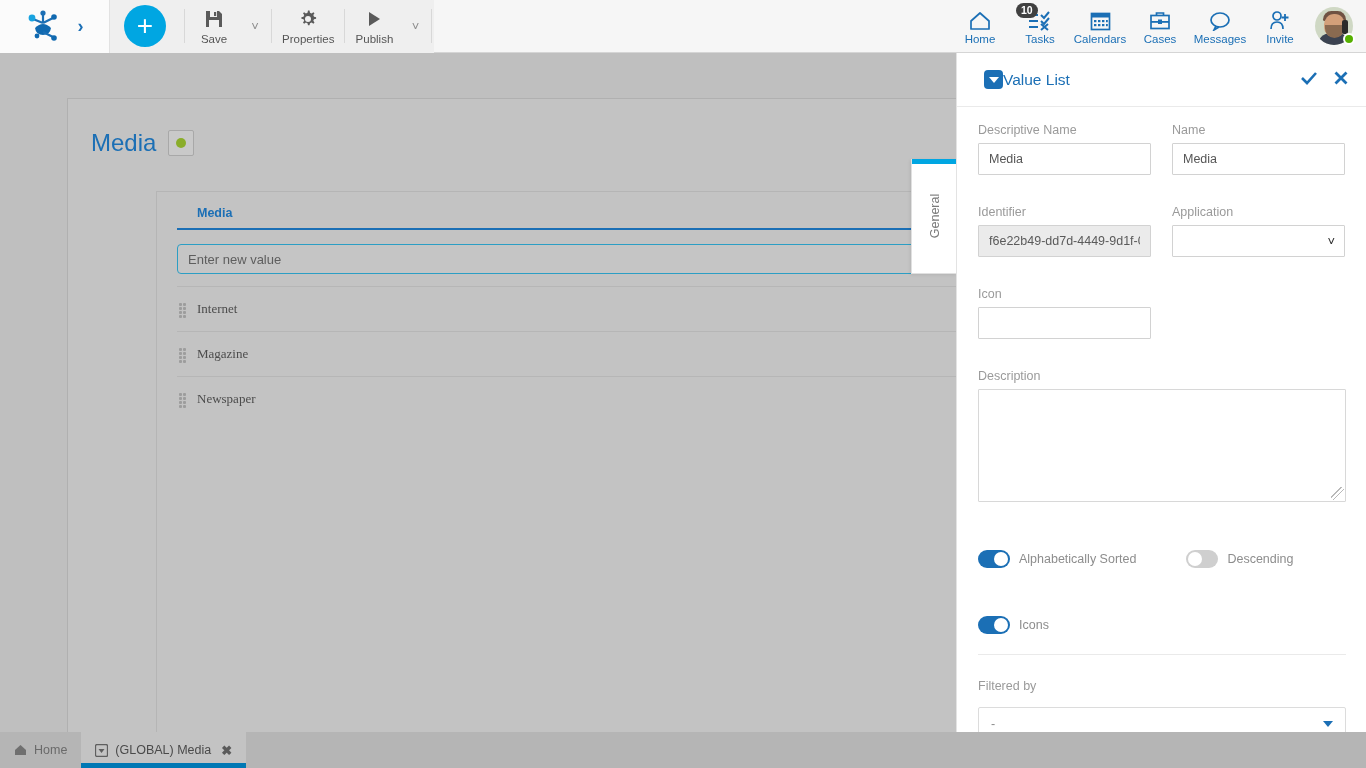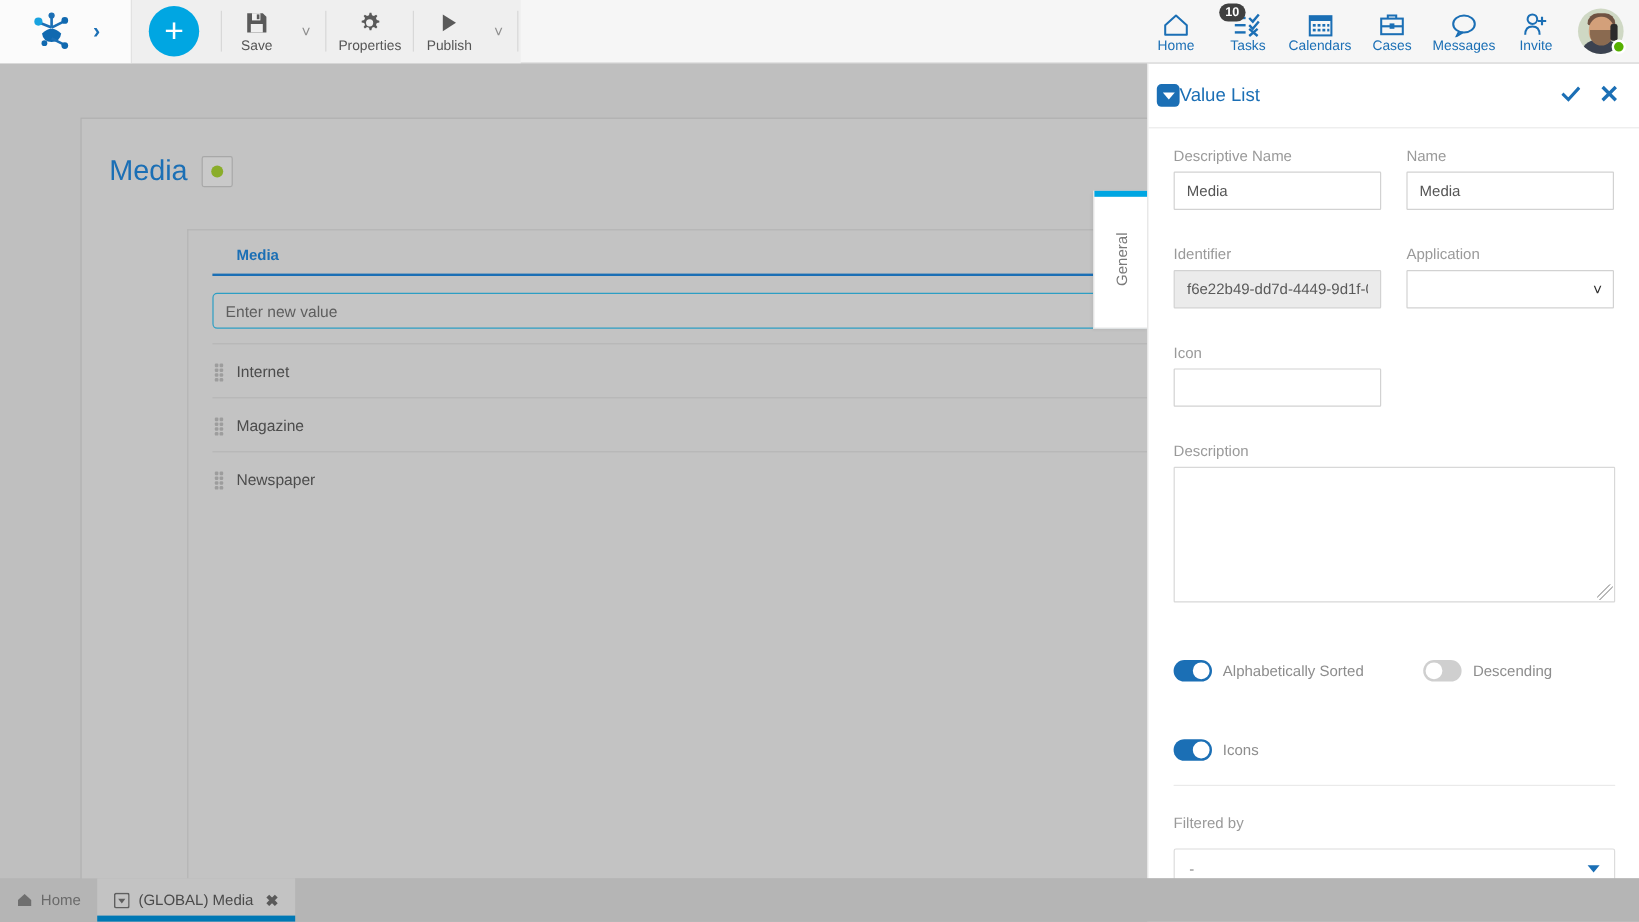--- a/index.html
+++ b/index.html
@@ -123,21 +123,21 @@
     display: flex; align-items: center; gap: 9px;
     height: 45px; border-top: 1px solid #b6b6b6;
     padding-left: 2px; cursor: pointer;
   }
   .drag-handle {
     width: 9px; height: 13px; display: grid;
     grid-template-columns: 3px 3px; grid-template-rows: 3px 3px 3px 3px;
     gap: 1px; flex: 0 0 9px;
   }
   .drag-handle i { background: #9d9d9d; border-radius: 1px; display: block; }
-  .value-label { font-size: 13px; color: #4c4c4c; }
+  .value-label { font-size: 13px; color: #4c4c4c; font-family: Liberation Serif, serif; }
 
   
   #general-tab {
     position: absolute; left: 911px; top: 106px; width: 46px; height: 115px;
     background: #ffffff; border: 1px solid #e0e0e0; border-top: none;
     border-right: none;
     box-shadow: -1px 1px 3px rgba(0,0,0,0.08);
   }
   #general-tab-bar { position: absolute; left: 0; top: 0; width: 46px; height: 5px; background: #00a6e2; }
   #general-tab-label {
@@ -147,21 +147,21 @@
   }
 
   
   #panel {
     position: absolute; left: 956px; top: 53px; width: 410px; height: 715px;
     background: #ffffff; border-left: 1px solid #e3e3e3;
     overflow: hidden;
   }
   #panel-header {
     height: 54px; display: flex; align-items: center;
-    padding: 0 18px 0 8px; border-bottom: 1px solid #eaeaea;
+    padding: 0 18px 0 28px; border-bottom: 1px solid #eaeaea;
   }
   #panel-title-icon {
     width: 17px; height: 17px; background: #1b6fb5; border-radius: 3px;
     display: flex; align-items: center; justify-content: center;
     box-shadow: 0 0 0 1px #1b6fb5;
     margin-right: 1px; flex: 0 0 17px;
   }
   #panel-title-icon .tri {
     width: 0; height: 0;
     border-left: 5px solid transparent; border-right: 5px solid transparent;

